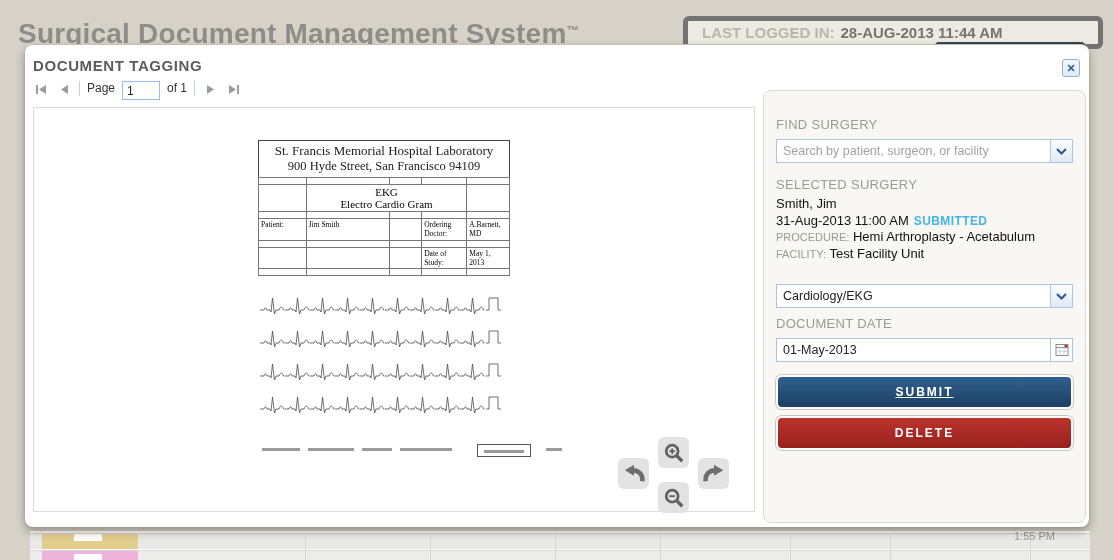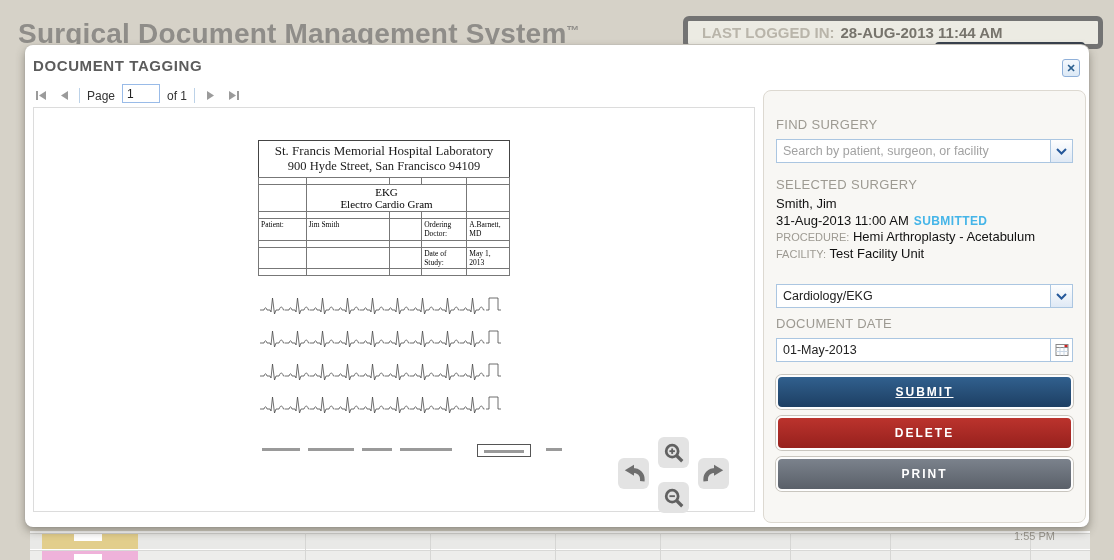--- a/index.html
+++ b/index.html
@@ -38,21 +38,21 @@
     border-radius:8px; box-shadow:0 4px 10px rgba(60,55,45,.45),0 0 0 1px #cfccc4;
     z-index:10; }
   #modal-title { left:8px; top:12px; font-size:15px; font-weight:bold;
     color:#5c5c5c; letter-spacing:.6px; }
   #close-btn { right:9px; top:14px; width:18px; height:18px; border-radius:3px;
     border:1px solid #8fb0d9; background:linear-gradient(#f4f8fd,#dce9f6);
     color:#2b5f8f; font-size:11px; font-weight:bold; text-align:center;
     line-height:16px; cursor:pointer; }
 
   
-  #pagebar { left:8px; top:36px; height:22px; display:flex; align-items:flex-end; gap:7px; }
+  #pagebar { left:8px; top:36px; height:22px; display:flex; align-items:flex-start; gap:7px; }
   .pg-btn { width:16px; height:16px; display:flex; align-items:center;
     justify-content:center; cursor:pointer; }
   .pg-sep { width:1px; height:15px; background:#bcd2e8; }
   .pg-text { font-size:12px; color:#333; }
   #page-input { width:38px; height:19px; border:1px solid #99bbe8;
     font-size:12px; padding:0 4px; color:#222; font-family:"Liberation Sans",sans-serif; }
 
   
   #preview { left:8px; top:62px; width:722px; height:405px;
     border:1px solid #dcdcdc; background:#fff; }
@@ -382,16 +382,15 @@
           <line x1="9" y1="4.5" x2="9" y2="12.5" stroke="#c9d6e4" stroke-width="1"></line>
           <line x1="1" y1="8.5" x2="13" y2="8.5" stroke="#c9d6e4" stroke-width="1"></line>
           <rect x="9.5" y="2" width="3" height="2" fill="#cc2222"></rect>
         </svg>
       </span>
     </div>
 
     <div class="spacer" style="height:6px"></div>
     <div class="btn" id="btn-submit">SUBMIT</div>
     <div class="btn" id="btn-delete">DELETE</div>
-    <div class="btn" id="btn-print">PRINT</div>
   </div>
 
 </div>
 
 </body></html>

